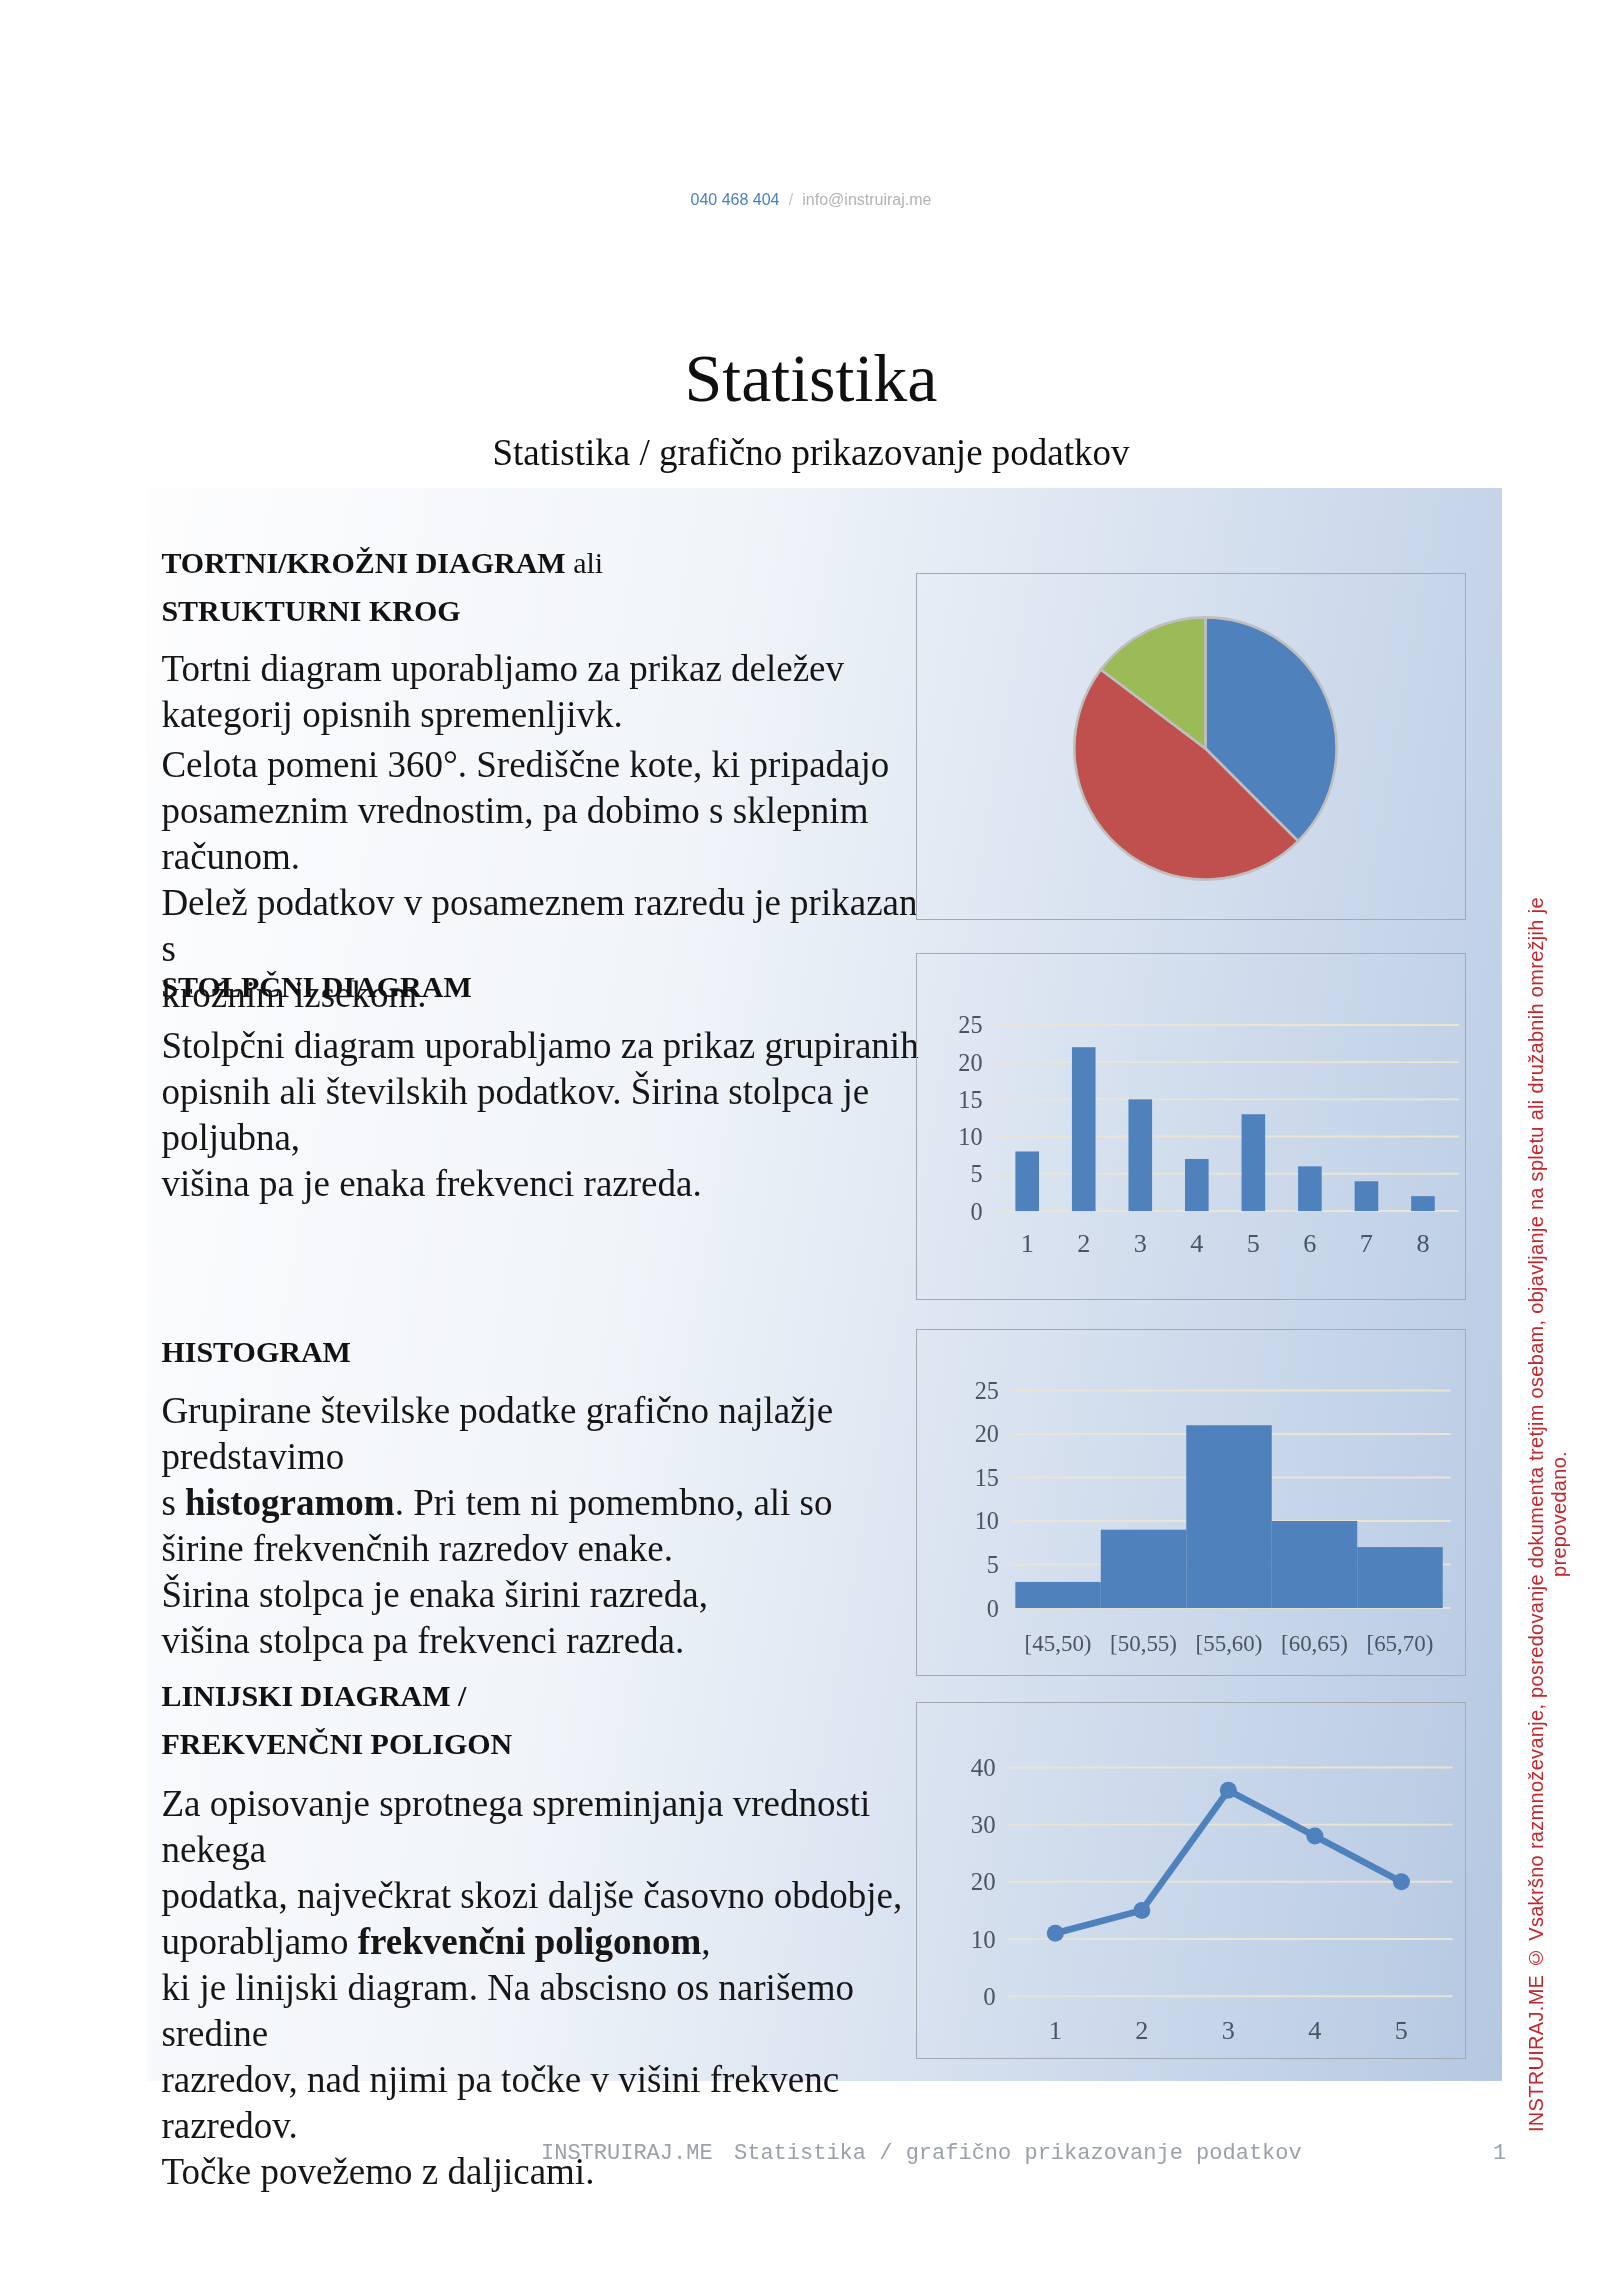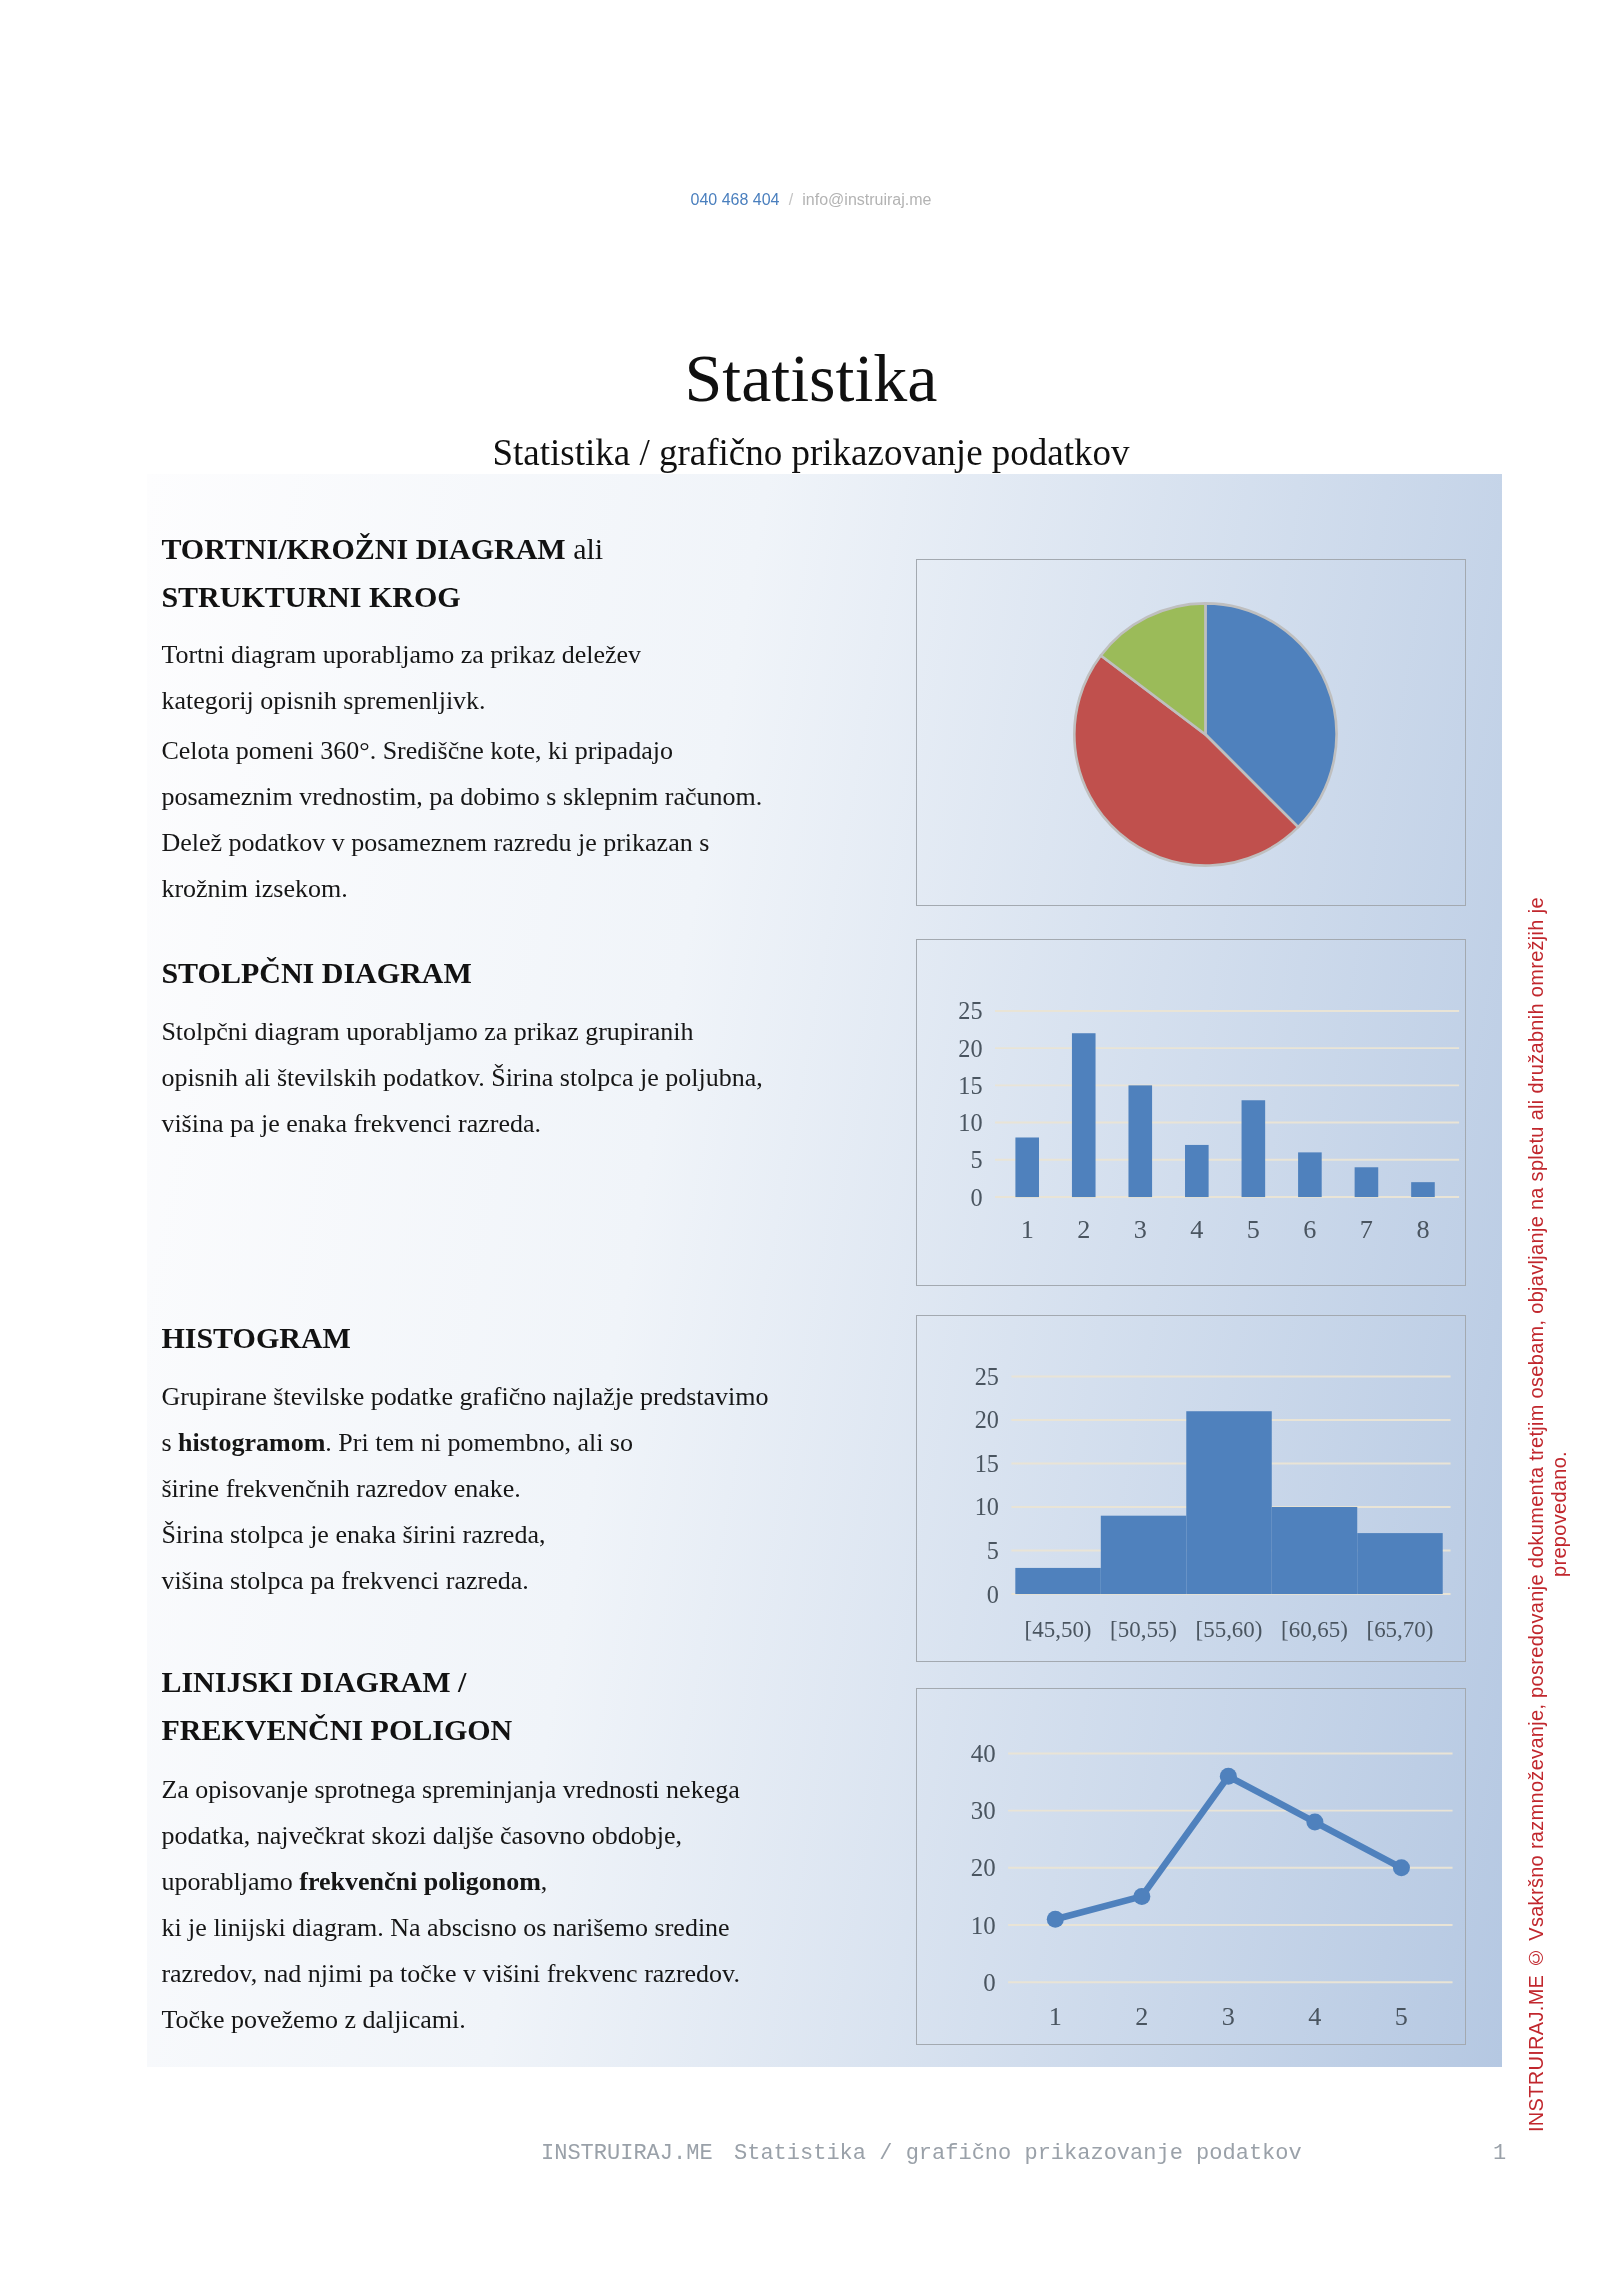--- a/index.html
+++ b/index.html
@@ -17,28 +17,28 @@
   .contact .sep{color:#c4c4c4;margin:0 9.2px;}
   .contact .email{color:#b3b3b3;text-decoration:none;}
 
   
   .title{position:absolute;top:293px;left:0;width:100%;text-align:center;
          font-size:68px;color:#101010;font-weight:normal;}
   .subtitle{position:absolute;top:400px;left:0;width:100%;text-align:center;
             font-size:37px;color:#101010;font-weight:normal;}
 
   
-  .content{position:absolute;left:147px;top:474px;width:1355px;height:1593px;
+  .content{position:absolute;left:147px;top:488px;width:1355px;height:1593px;
            background:linear-gradient(100deg,#fdfdfe 0%,#f0f4f9 38%,#b5c8e2 100%);}
 
   .sec-h{position:absolute;left:14.4px;width:766px;margin:0;
          font-size:30px;line-height:48px;font-weight:bold;color:#121212;white-space:pre-line;}
   .sec-h .reg{font-weight:normal;}
   .sec-p{position:absolute;left:14.4px;width:779px;margin:0;
-         font-size:26px;line-height:46px;color:#161616;white-space:pre-line;}
+         font-size:37px;line-height:46px;color:#161616;white-space:pre-line;}
   .sec-p b{font-weight:bold;}
 
   .pos-s1h{top:51px;}   .pos-s1p1{top:158px;}  .pos-s1p2{top:254px;}
   .pos-s2h{top:475px;}  .pos-s2p1{top:535px;}  .pos-s2p2{top:684px;}
   .pos-s3h{top:840px;} .pos-s3p1{top:900px;}
   .pos-s4h{top:1184px;} .pos-s4p1{top:1293px;}
 
   
   .chartbox{position:absolute;left:769px;width:550px;border:1.3px solid #a3a9b0;
             box-sizing:border-box;margin:0;padding:0;}

